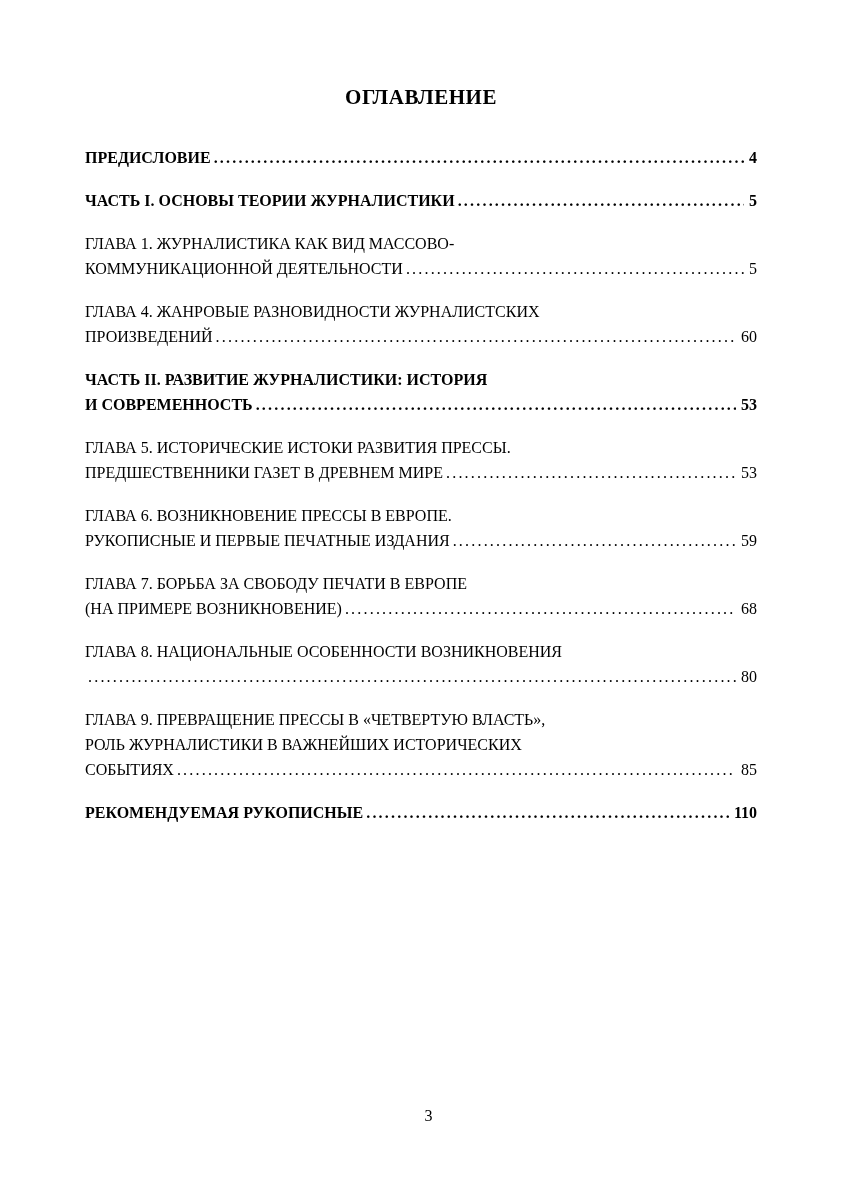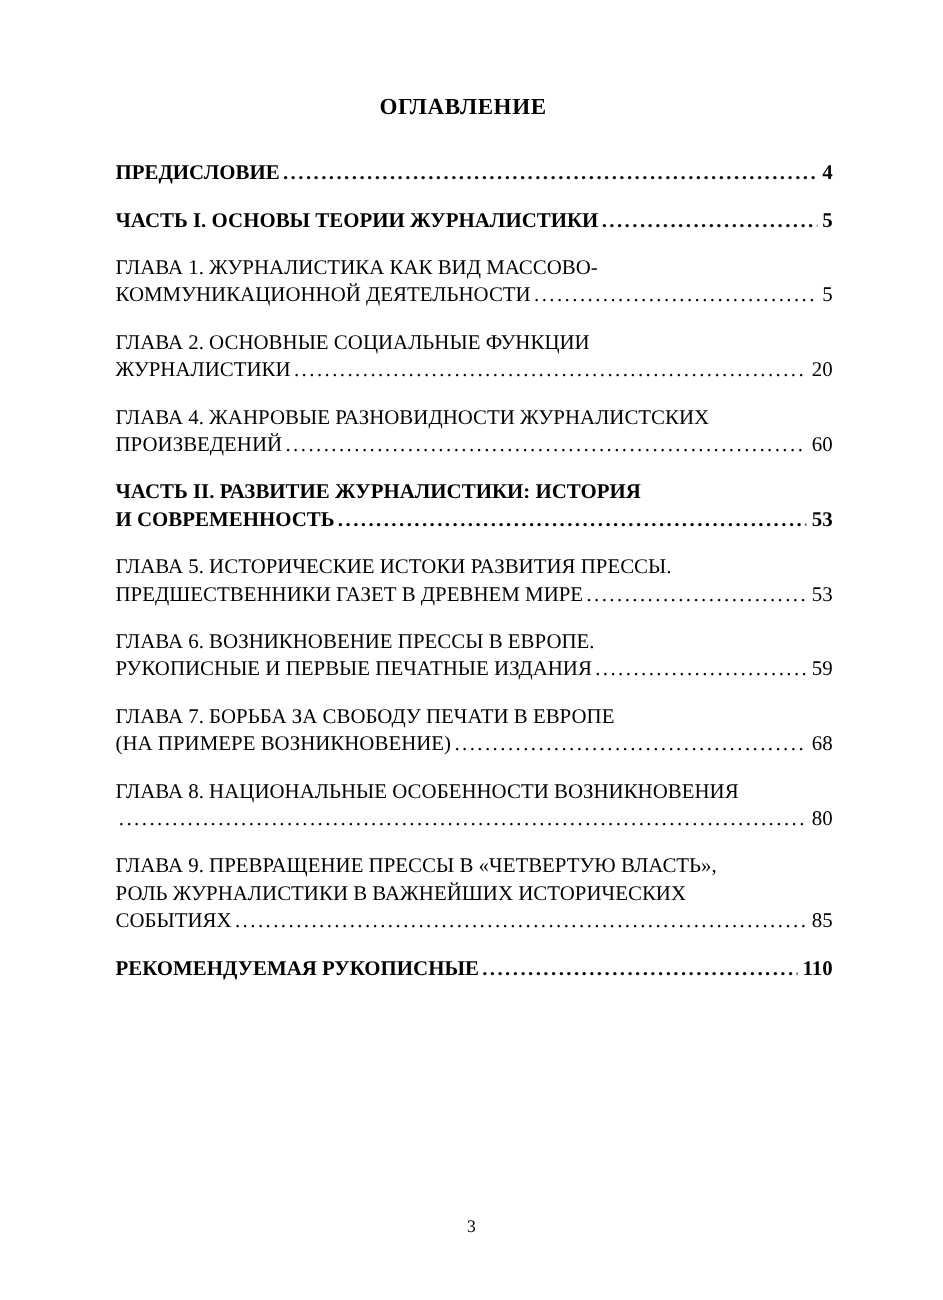--- a/index.html
+++ b/index.html
@@ -23,24 +23,23 @@
   }
   .doc-title {
     text-align: center;
     font-weight: bold;
     font-size: 21px;
     line-height: 25px;
     letter-spacing: 0.5px;
     margin: 0 0 35px 0;
   }
   .entry {
-    font-size: 19px;
+    font-size: 16px;
     line-height: 25px;
     margin-bottom: 18px;
-    margin-left: 20px;
   }
   .entry.bold {
     font-weight: bold;
   }
   .line {
     white-space: pre-wrap;
   }
   .lastline {
     display: flex;
     align-items: baseline;
@@ -94,28 +93,20 @@
             <span class="dots"></span>
             <span class="pagenum">5</span>
           </div>
         </div>
         <div class="entry">
           <div class="line">ГЛАВА 1. ЖУРНАЛИСТИКА КАК ВИД МАССОВО-</div>
           <div class="lastline">
             <span class="txt">КОММУНИКАЦИОННОЙ ДЕЯТЕЛЬНОСТИ</span>
             <span class="dots"></span>
             <span class="pagenum">5</span>
-          </div>
-        </div>
-        <div class="entry">
-          <div class="line">ГЛАВА 2. ОСНОВНЫЕ СОЦИАЛЬНЫЕ ФУНКЦИИ</div>
-          <div class="lastline">
-            <span class="txt">ЖУРНАЛИСТИКИ</span>
-            <span class="dots"></span>
-            <span class="pagenum">20</span>
           </div>
         </div>
         <div class="entry">
           <div class="line">ГЛАВА 4. ЖАНРОВЫЕ РАЗНОВИДНОСТИ ЖУРНАЛИСТСКИХ</div>
           <div class="lastline">
             <span class="txt">ПРОИЗВЕДЕНИЙ</span>
             <span class="dots"></span>
             <span class="pagenum">60</span>
           </div>
         </div>

